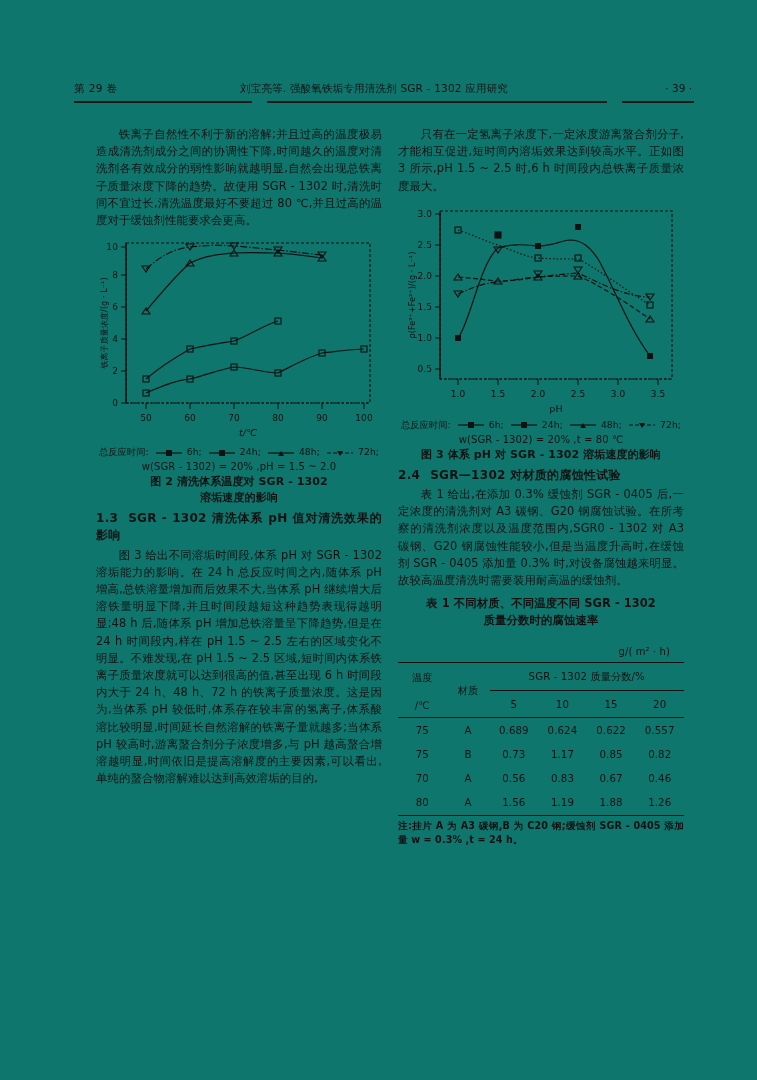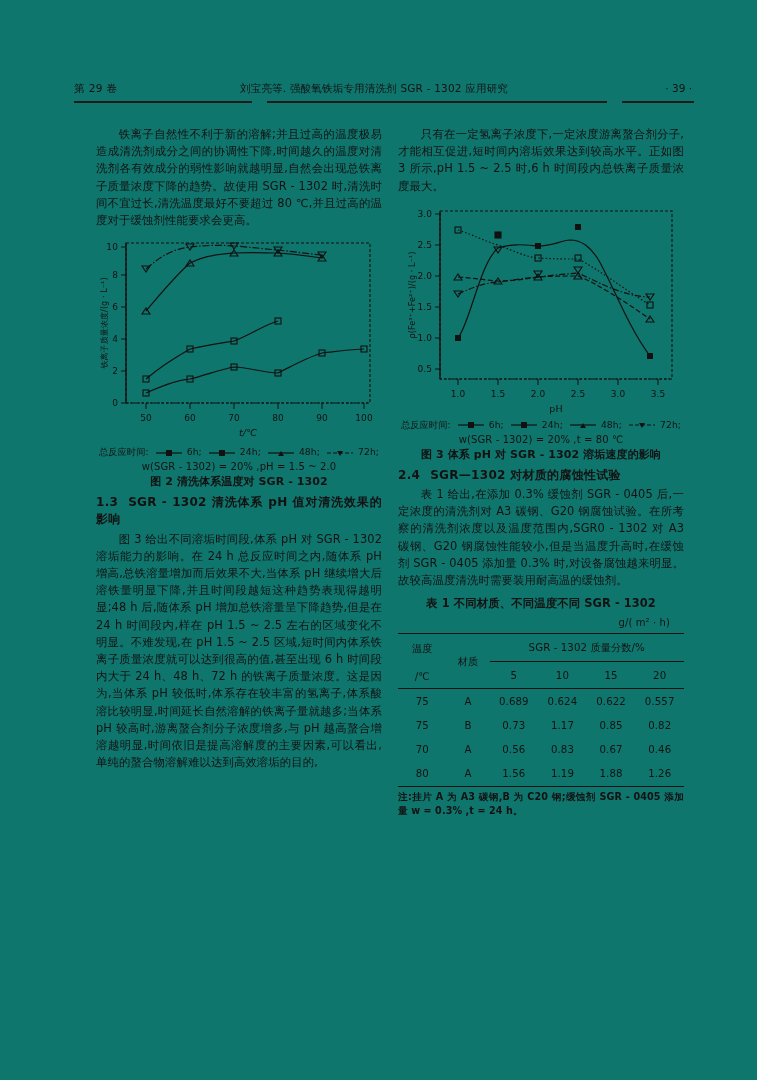--- a/index.html
+++ b/index.html
@@ -47,21 +47,21 @@
   .fig-params { text-align:center; font-size:10px; line-height:15px; text-indent:0; }
   .legendline { text-align:center; font-size:9.2px; line-height:14px; white-space:nowrap; text-indent:0;}
   .legendline .lg { display:inline-block; vertical-align:middle; margin:0 2px 0 4px;}
 
   
   .chartbox { position:relative; margin:2px auto 2px auto; }
   .chartbox svg { display:block; }
 
   
   .tbl-title { text-align:center; font-weight:bold; font-size:11.4px; line-height:17px; text-indent:0;}
-  .tbl-unit  { text-align:right; font-size:10px; padding-right:14px; margin-top:2px;}
+  .tbl-unit  { text-align:right; font-size:10px; padding-right:14px; margin-top:14px;}
   table.data { border-collapse:collapse; width:100%; font-size:10.2px; margin-top:2px;}
   table.data td, table.data th { text-align:center; font-weight:normal; padding:3.5px 1px; }
   .tl-top    { border-top:1.4px solid #111; }
   .tl-bottom { border-bottom:1.4px solid #111; }
   .tl-thin   { border-bottom:1px solid #111; }
   .tbl-note  { font-size:9.6px; line-height:14px; margin-top:3px; text-indent:0;font-weight:bold;}
 
   .watermark {
     position:absolute; left:66px; top:1080px;
     font-size:13px; color:#c9c9c9; letter-spacing:1px;
@@ -183,20 +183,21 @@
         <span>48h;</span>
         <svg class="lg" width="26" height="8">
           <line x1="0" y1="4" x2="26" y2="4" stroke="#111" stroke-width="1.2" stroke-dasharray="4,2"></line>
             <path d="M10,2 h6 l-3,5 z" fill="#111"></path>
           </svg>
         <span>72h;</span>
       </div>
 
       <div class="fig-params">w(SGR - 1302) = 20% ,pH = 1.5 ~ 2.0</div>
       <div class="fig-cap bold">图 2    清洗体系温度对 SGR - 1302</div>
+      <div class="fig-cap bold">溶垢速度的影响</div>
     </div>
 
     <div class="sec-head">
       <span class="num">1.3</span><span>SGR - 1302 清洗体系 pH 值对清洗效果的影响</span>
     </div>
 
     <p>图 3 给出不同溶垢时间段,体系 pH 对 SGR - 1302 溶垢能力的影响。在 24 h 总反应时间之内,随体系 pH 增高,总铁溶量增加而后效果不大,当体系 pH 继续增大后溶铁量明显下降,并且时间段越短这种趋势表现得越明显;48 h 后,随体系 pH 增加总铁溶量呈下降趋势,但是在 24 h 时间段内,样在 pH 1.5 ~ 2.5 左右的区域变化不明显。不难发现,在 pH 1.5 ~ 2.5 区域,短时间内体系铁离子质量浓度就可以达到很高的值,甚至出现 6 h 时间段内大于 24 h、48 h、72 h 的铁离子质量浓度。这是因为,当体系 pH 较低时,体系存在较丰富的氢离子,体系酸溶比较明显,时间延长自然溶解的铁离子量就越多;当体系 pH 较高时,游离螯合剂分子浓度增多,与 pH 越高螯合增溶越明显,时间依旧是提高溶解度的主要因素,可以看出,单纯的螯合物溶解难以达到高效溶垢的目的,</p>
   </div>
 
   <div class="col right">
@@ -309,20 +310,21 @@
     </div>
 
     <div class="sec-head">
       <span class="num">2.4</span><span>SGR—1302 对材质的腐蚀性试验</span>
     </div>
 
     <p>表 1 给出,在添加 0.3% 缓蚀剂 SGR - 0405 后,一定浓度的清洗剂对 A3 碳钢、G20 钢腐蚀试验。在所考察的清洗剂浓度以及温度范围内,SGR0 - 1302 对 A3 碳钢、G20 钢腐蚀性能较小,但是当温度升高时,在缓蚀剂 SGR - 0405 添加量 0.3% 时,对设备腐蚀越来明显。故较高温度清洗时需要装用耐高温的缓蚀剂。</p>
 
     <div class="spacer6"></div>
     <div class="tbl-title">表 1    不同材质、不同温度不同 SGR - 1302</div>
+    <div class="tbl-title">质量分数时的腐蚀速率</div>
     <div class="tbl-unit">g/( m² · h)</div>
 
     <table class="data">
       <thead>
         <tr class="tl-top">
           <th rowspan="2" style="width:17%;vertical-align:top;padding-top:6px">
             <div>温度</div>
             <div style="margin-top:10px">/℃</div>
           </th>
           <th rowspan="2" style="width:15%;vertical-align:middle">材质</th>

